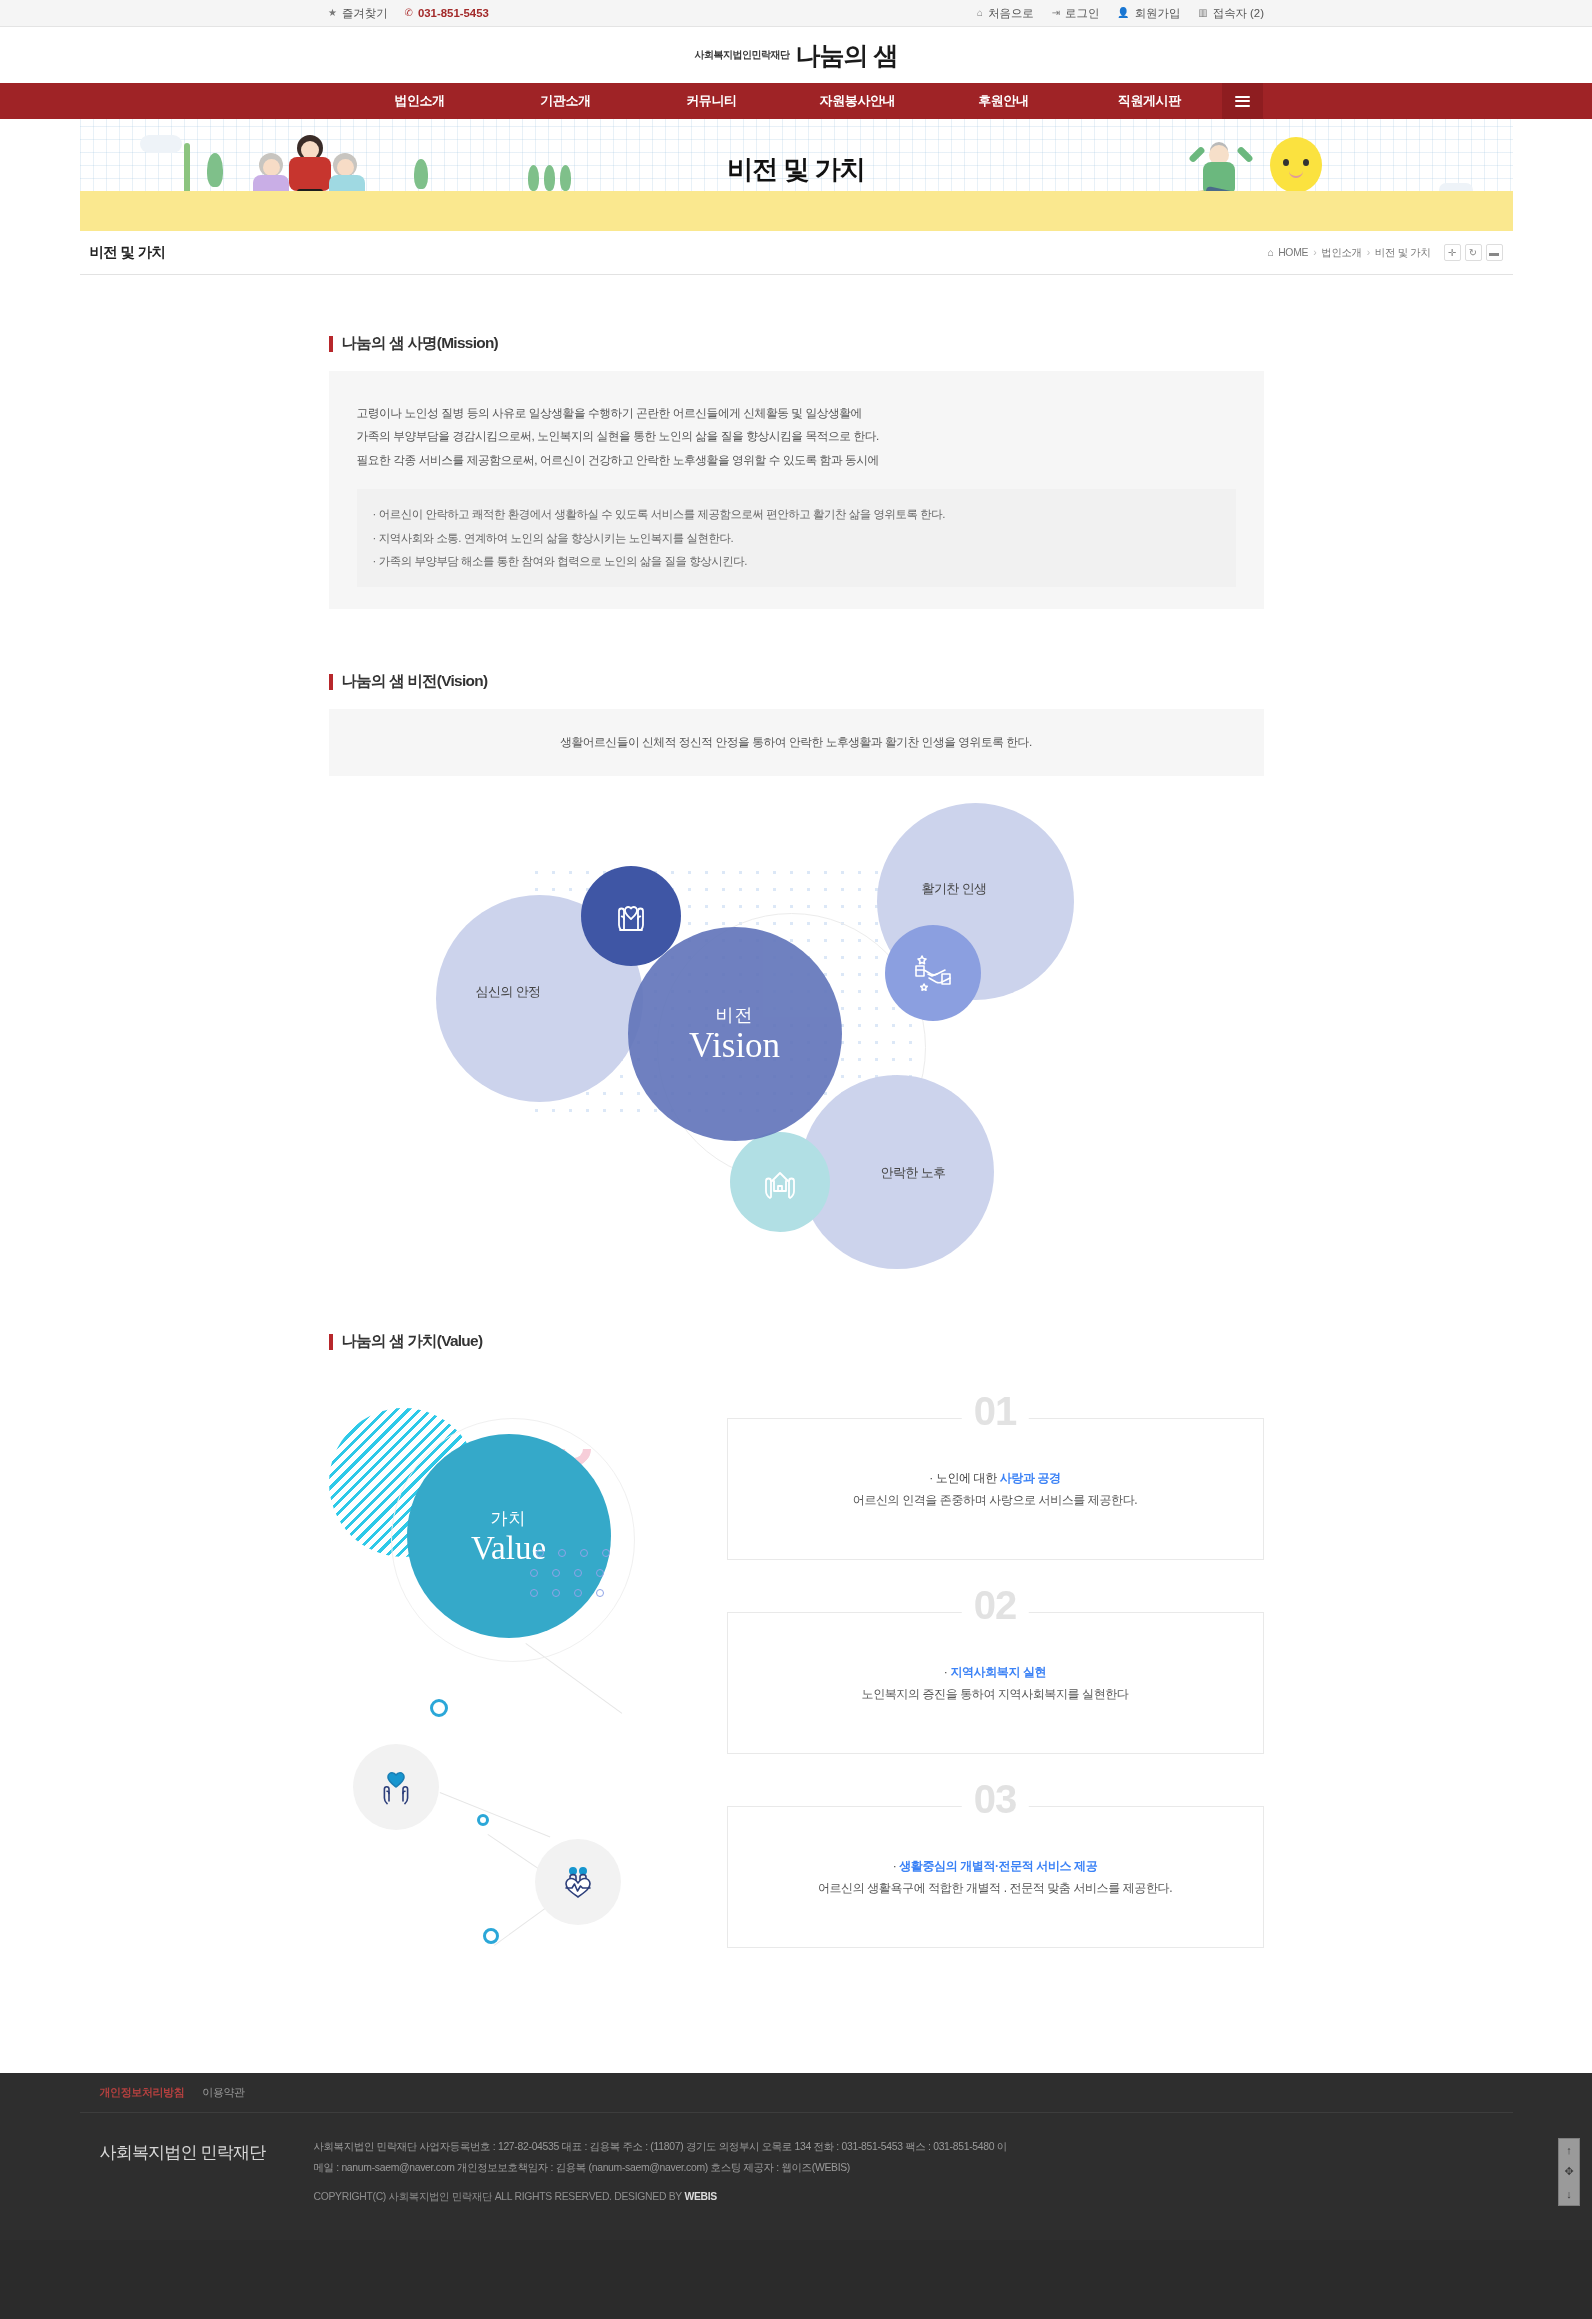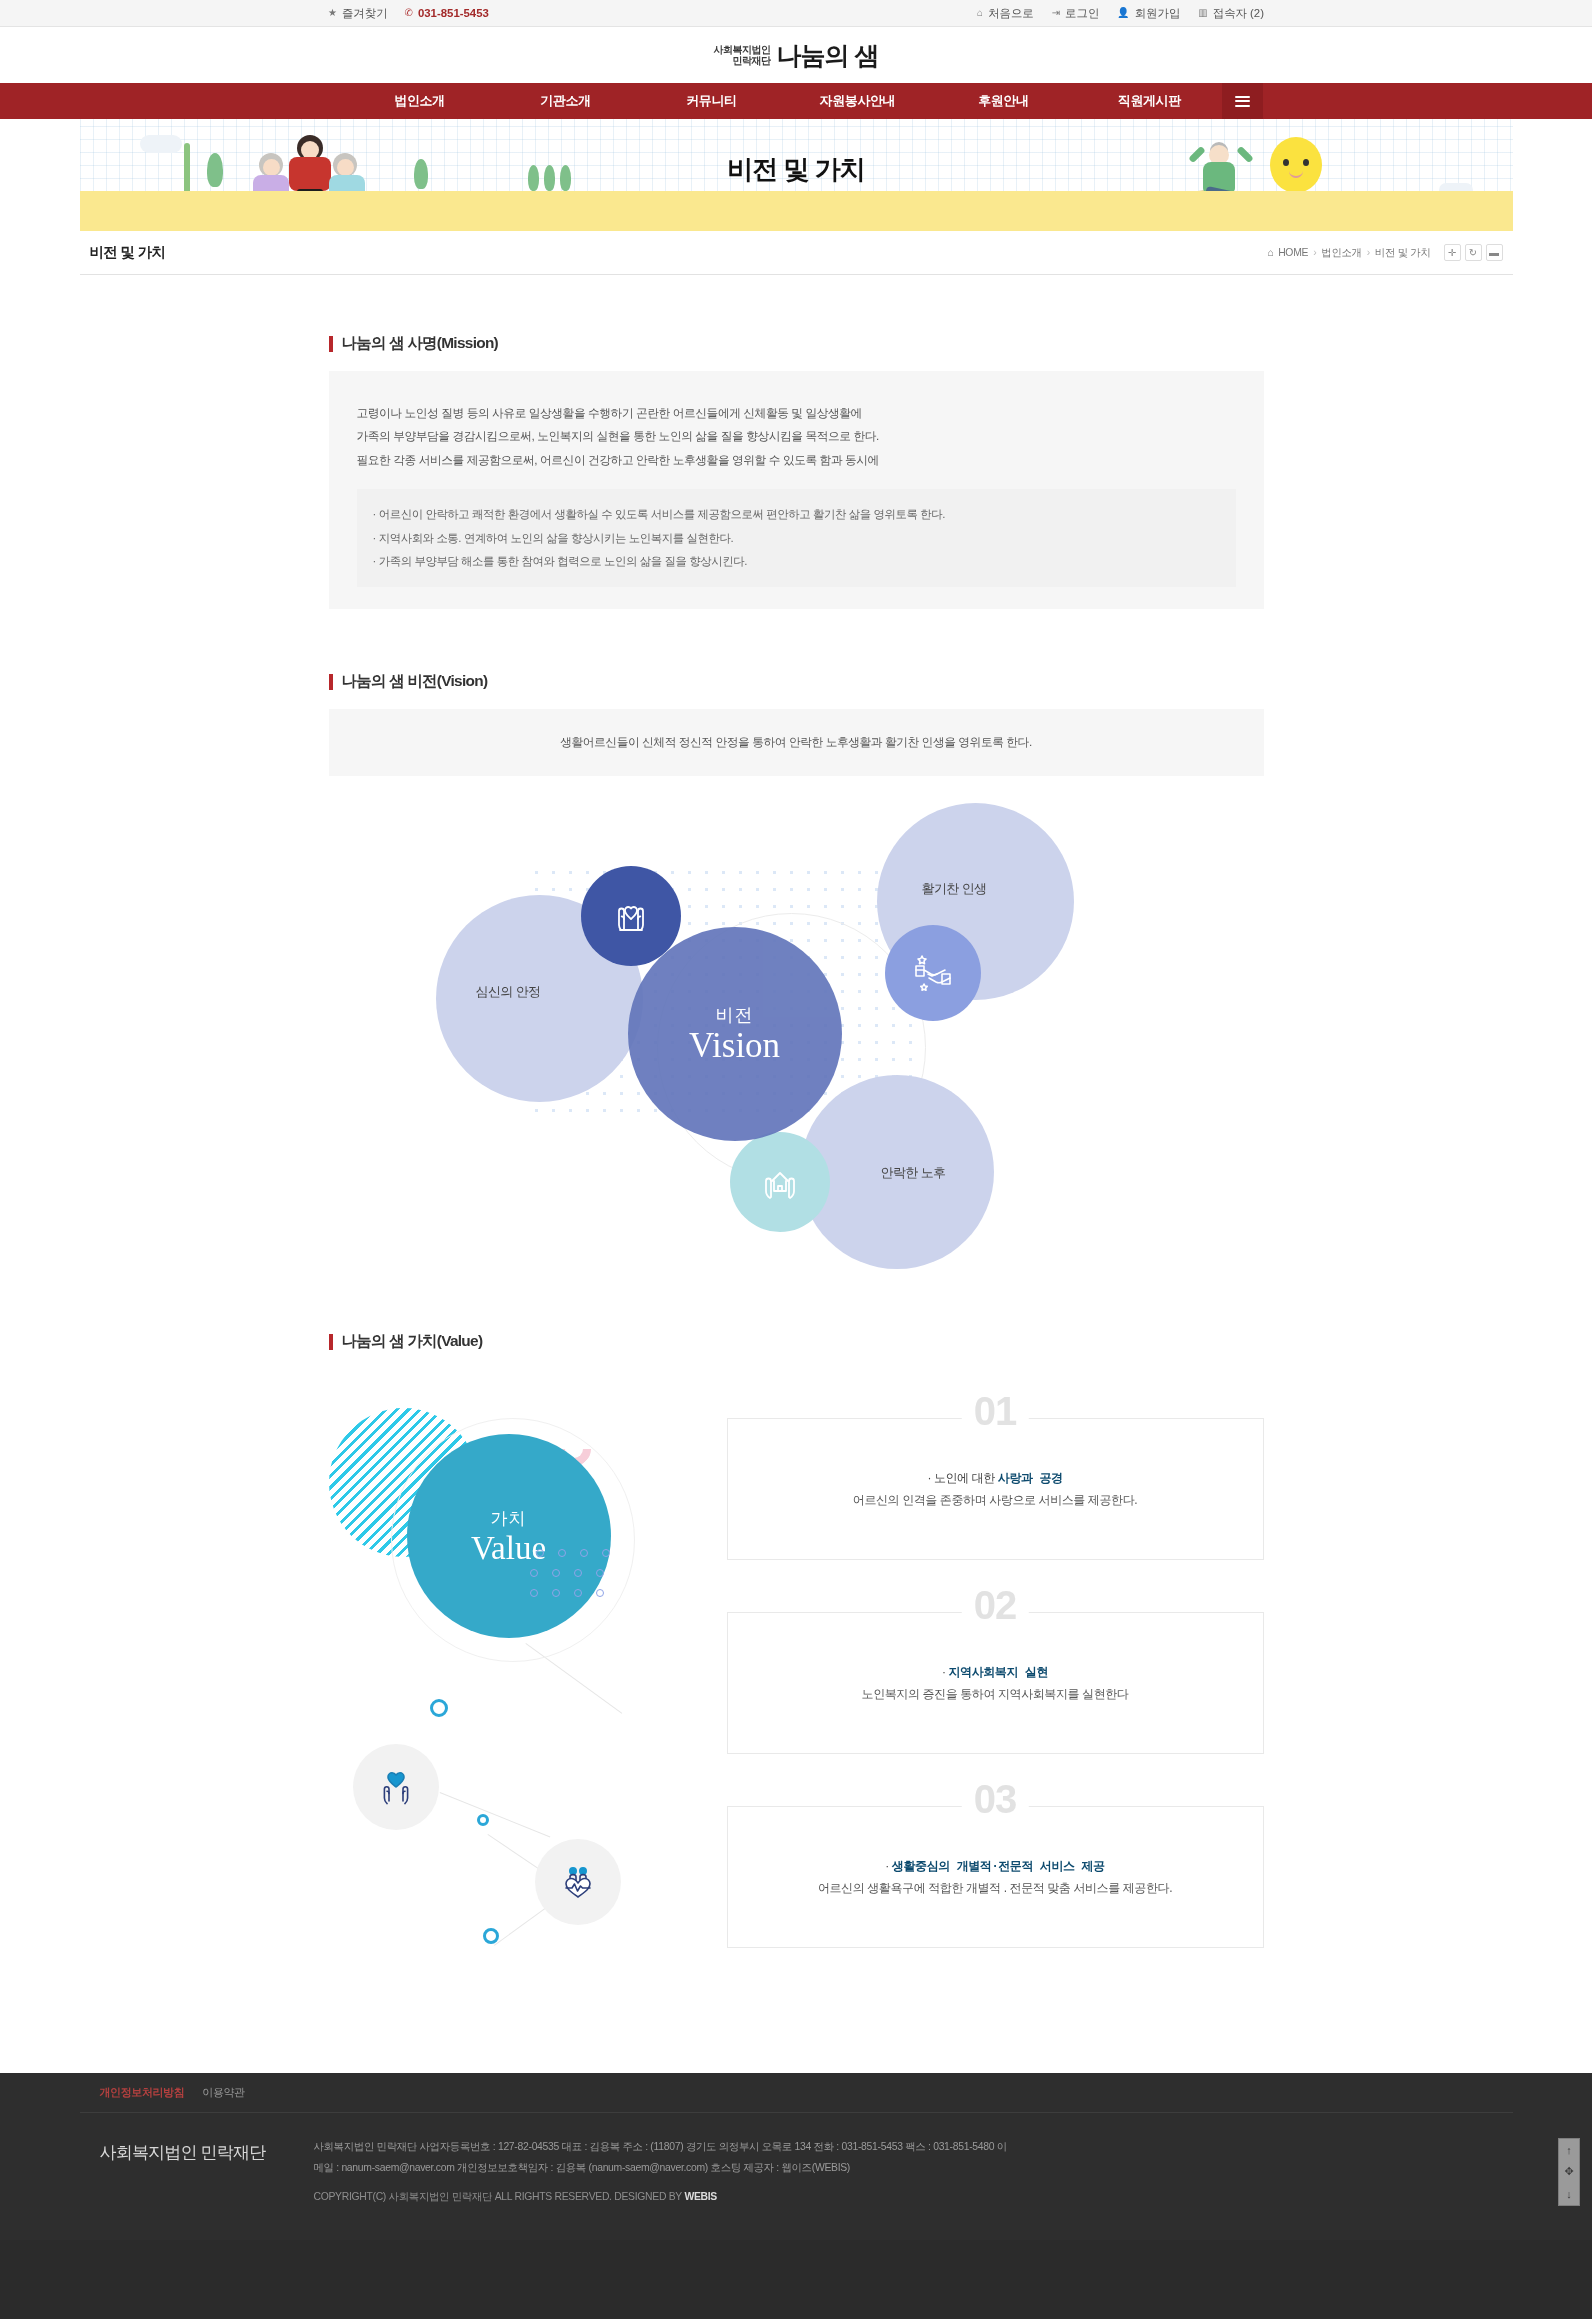--- a/index.html
+++ b/index.html
@@ -33,21 +33,21 @@
   
   .logo-row {
     height: 56px;
     background: #fff;
     display: flex;
     align-items: center;
     justify-content: center;
   }
   .logo { display: flex; align-items: center; gap: 6px; }
   .logo-sub {
-    display: flex; flex-direction: column; align-items: flex-end;
+    display: flex; flex-direction: row; align-items: flex-end;
     font-size: 10px; line-height: 1.15; color: #3a3a3a; font-weight: bold; letter-spacing: -0.5px;
   }
   .logo-main {
     font-size: 25px; font-weight: bold; color: #1b1b1b; letter-spacing: -1px;
   }
 
   
   .nav {
     height: 36px;
     background: #9f2326;
@@ -256,21 +256,21 @@
 
   .value-cards { flex: 1; padding-top: 22px; display: flex; flex-direction: column; gap: 52px; }
   .value-card { position: relative; border: 1px solid #e9e9e9; height: 142px; display: flex; align-items: center; justify-content: center; }
   .vc-num {
     position: absolute; top: -30px; left: 50%; transform: translateX(-50%);
     background: #fff; padding: 0 12px;
     font-size: 40px; font-weight: bold; color: #e2e2e2; letter-spacing: -1px; line-height: 1.1;
   }
   .vc-body { text-align: center; padding: 0 18px; }
   .vc-title { font-size: 12px; color: #444; margin-bottom: 5px; letter-spacing: -0.4px; }
-  .vc-title b { font-weight: bold; color: #0c4a6e; font-family: Liberation Mono, monospace; }
+  .vc-title b { font-weight: bold; color: #3b82f6; }
   .vc-desc { font-size: 12px; color: #555; letter-spacing: -0.4px; }
 
   
   .footer { background: #2e2e2e; width: 1592px; }
   .footer-top {
     width: 1433px; margin: 0 auto; height: 40px;
     border-bottom: 1px solid #3d3d3d;
     display: flex; align-items: center; gap: 18px; padding-left: 20px;
   }
   .f-policy { font-size: 11px; color: #b3403f; font-weight: bold; letter-spacing: -0.4px; cursor:pointer; }

